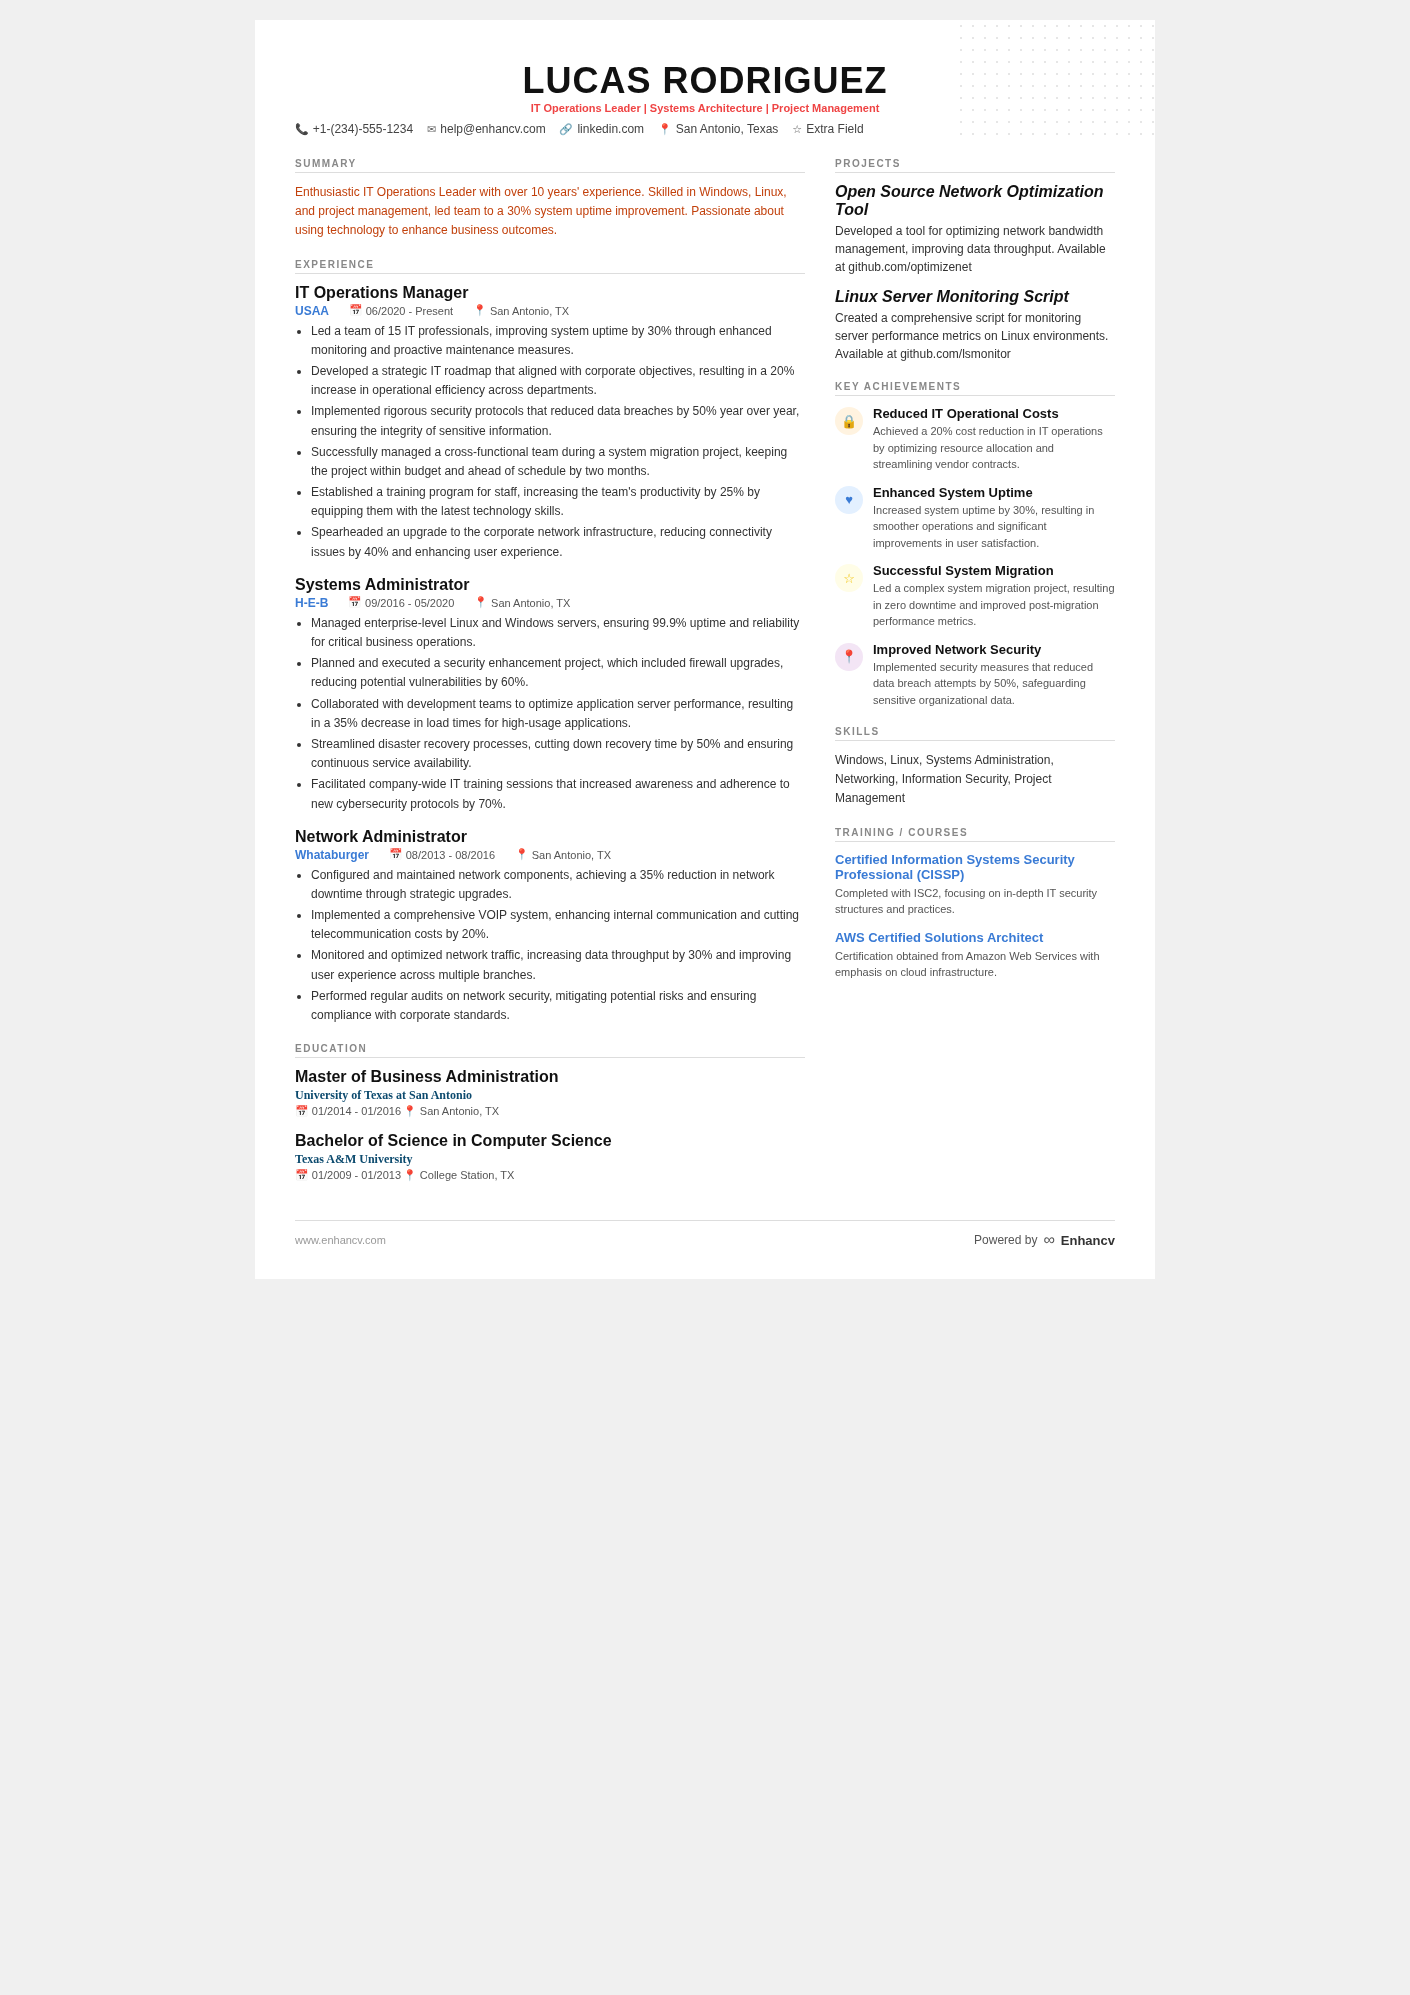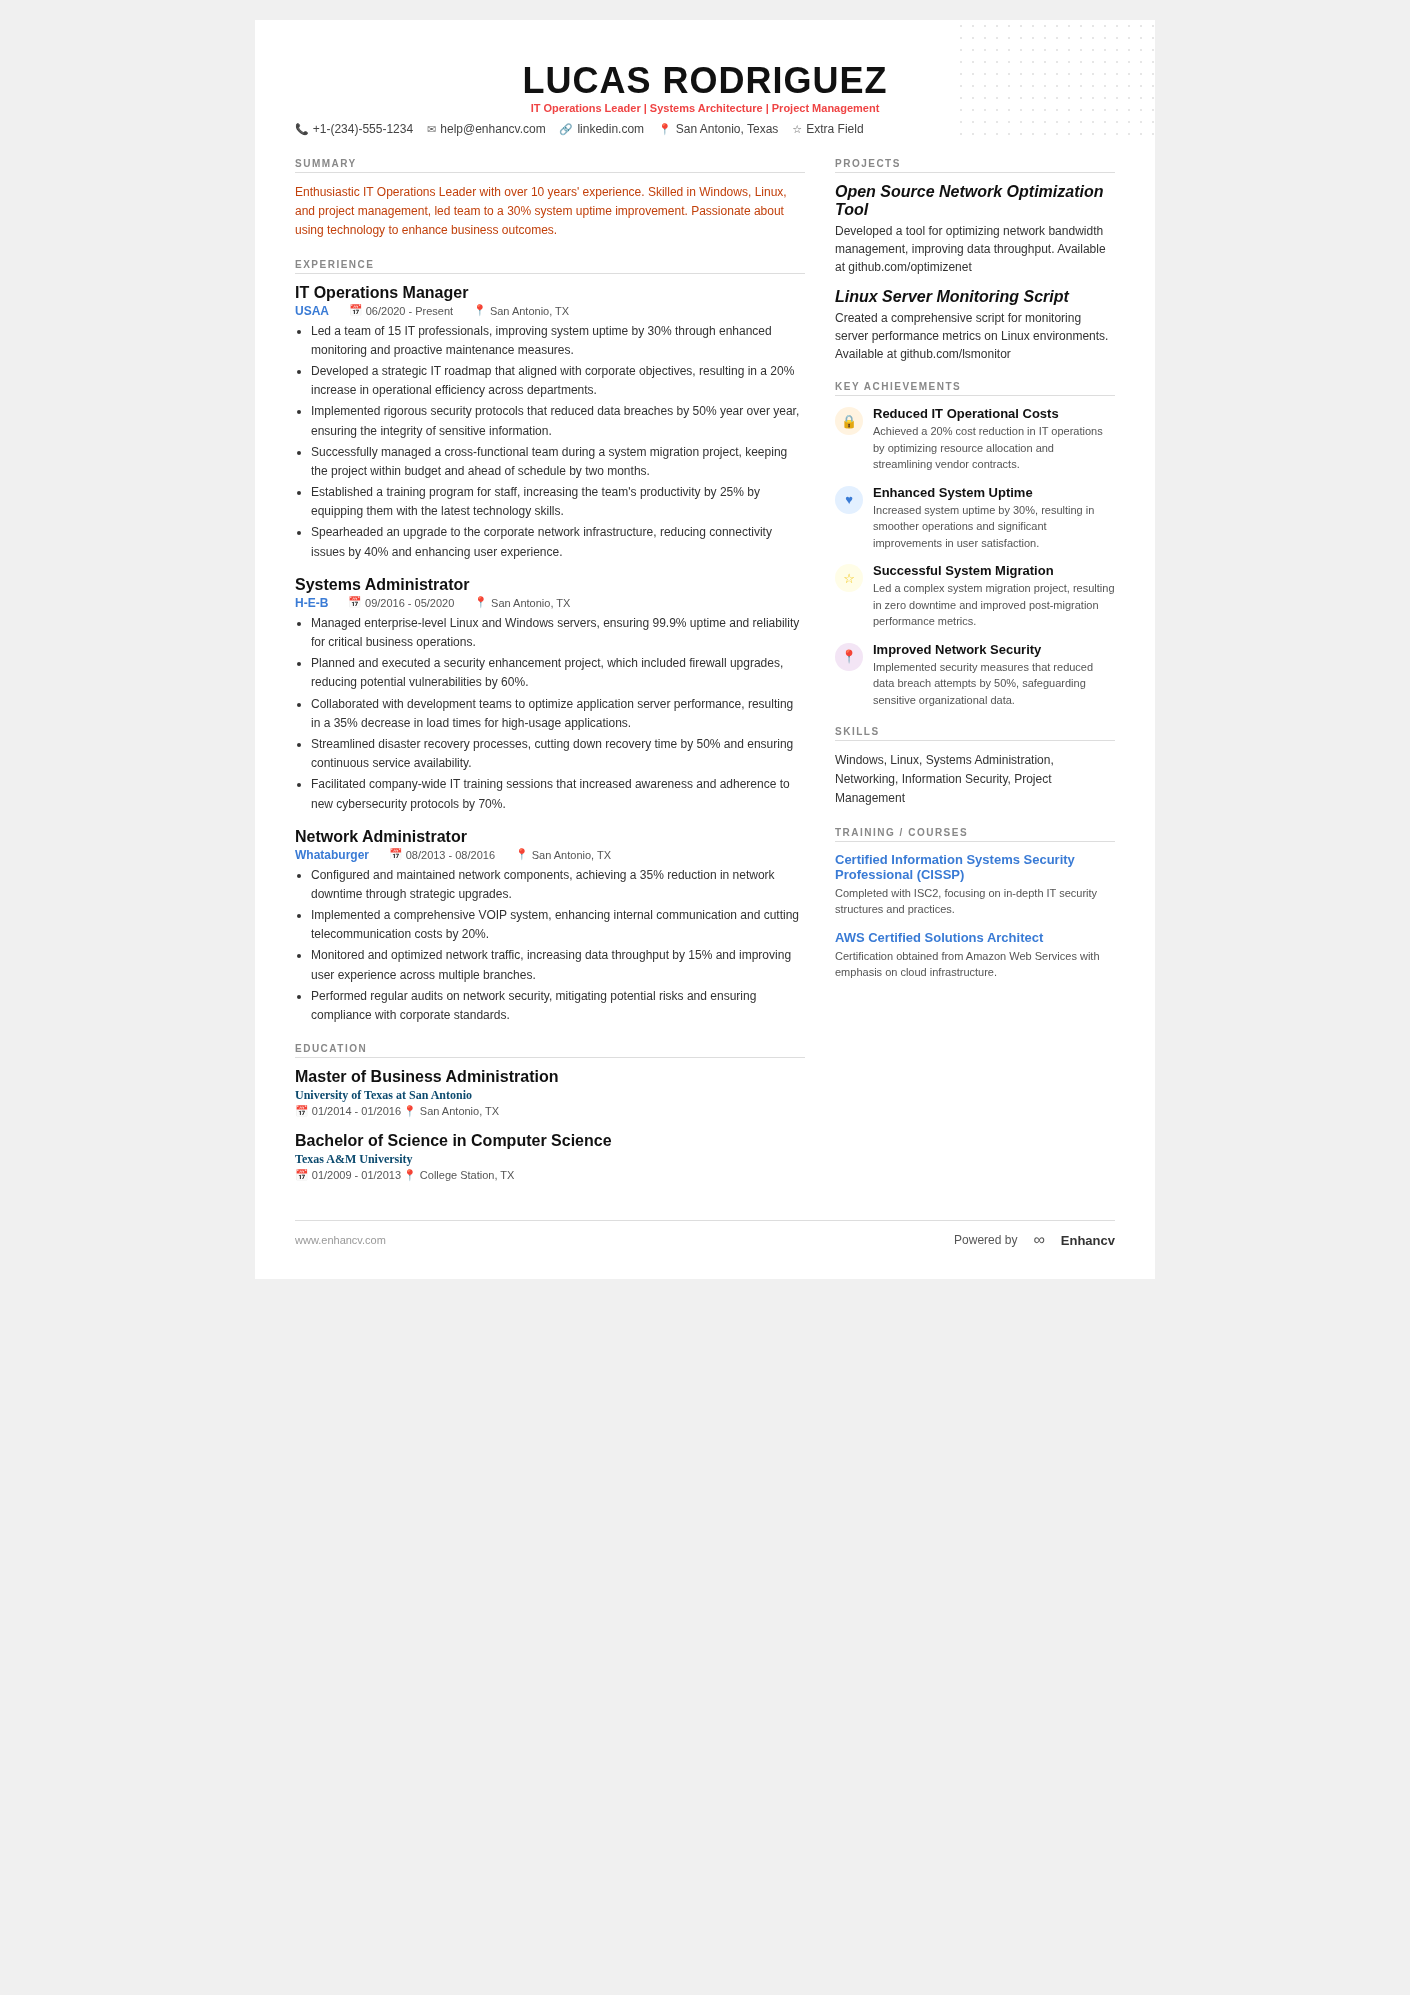--- a/index.html
+++ b/index.html
@@ -230,21 +230,21 @@
       padding-top: 10px;
       display: flex;
       justify-content: space-between;
       align-items: center;
       font-size: 11px;
       color: #999;
     }
     .footer-brand {
       display: flex;
       align-items: center;
-      gap: 16px;
+      gap: 6px;
       font-size: 12px;
       color: #555;
     }
     .enhancv-logo {
       font-weight: 700;
       font-size: 13px;
       color: #333;
     }
     .logo-icon {
       font-size: 16px;
@@ -349,21 +349,21 @@
               <span>08/2013 - 08/2016</span>
             </span>
             <span class="job-location">
               <span>📍</span>
               <span>San Antonio, TX</span>
             </span>
           </div>
           <ul class="job-bullets">
             <li>Configured and maintained network components, achieving a 35% reduction in network downtime through strategic upgrades.</li>
             <li>Implemented a comprehensive VOIP system, enhancing internal communication and cutting telecommunication costs by 20%.</li>
-            <li>Monitored and optimized network traffic, increasing data throughput by 15% and improving user experience across multiple branches.</li>
+            <li>Monitored and optimized network traffic, increasing data throughput by 30% and improving user experience across multiple branches.</li>
             <li>Performed regular audits on network security, mitigating potential risks and ensuring compliance with corporate standards.</li>
           </ul>
         </div>
       </div>
 
       <div class="section">
         <div class="section-title">EDUCATION</div>
 
         <div class="edu-item">
           <div class="edu-degree">Master of Business Administration</div>

